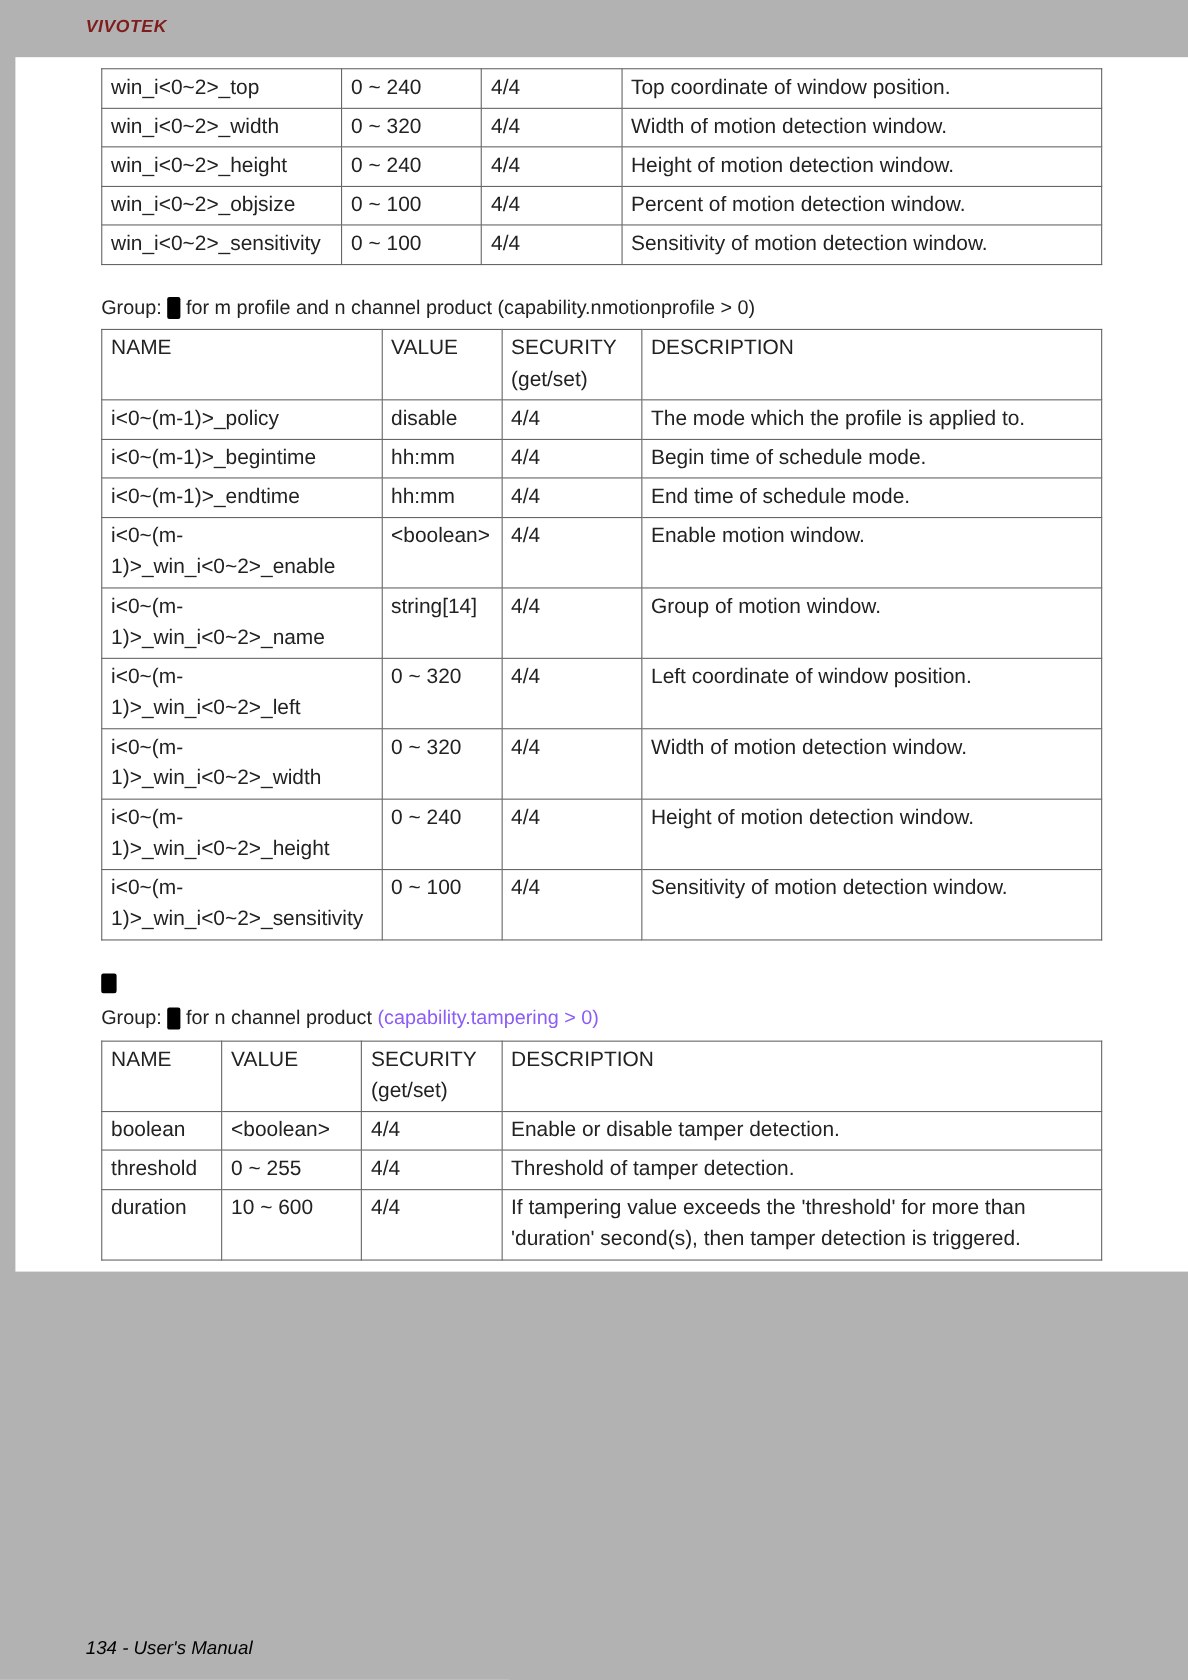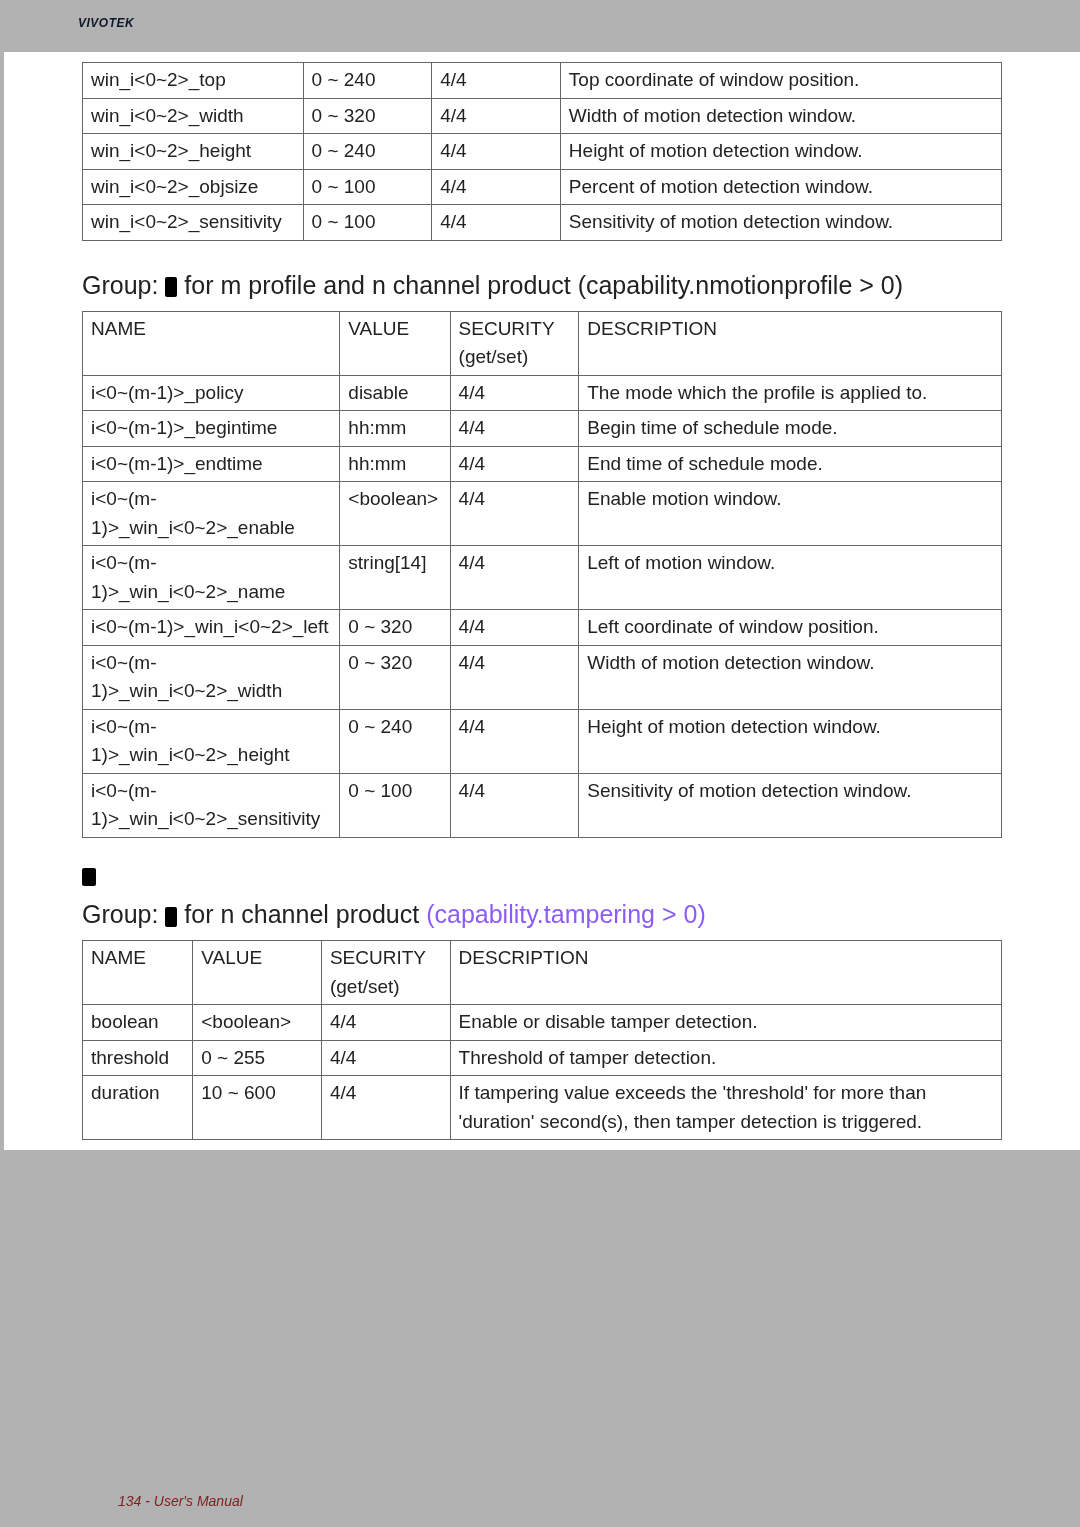--- a/index.html
+++ b/index.html
@@ -14,62 +14,61 @@
     margin: 0 auto;
     background: #b2b2b2;
     min-height: 1527px;
     position: relative;
   }
   .header-band {
     background: #b2b2b2;
     height: 52px;
   }
   .brand {
-    color: #0f172a;
+    color: #7f1d1d;
     font-weight: bold;
     font-style: italic;
-    font-size: 12px;
+    font-size: 16px;
     padding: 16px 0 0 78px;
     letter-spacing: 0.5px;
   }
   .sheet {
     background: #fff;
-    margin: 0 0 0 4px;
+    margin: 0 0 0 14px;
     padding-bottom: 10px;
   }
   .content {
     padding: 10px 78px 0 78px;
   }
   table {
     border-collapse: collapse;
     width: 100%;
     font-size: 19px;
     line-height: 1.5;
   }
   td, th {
     border: 1px solid #666;
     padding: 3px 8px;
     text-align: left;
     vertical-align: top;
     font-weight: normal;
   }
   .section-title {
-    font-size: 25px;
+    font-size: 18px;
     margin: 24px 0 6px 0;
     line-height: 1.6;
   }
   .redish { color: #8b5cf6; }
   .footer {
-    color: #7f1d1d;
+    color: #000000;
     font-style: italic;
-    font-size: 14px;
+    font-size: 17px;
     position: absolute;
     bottom: 18px;
     left: 78px;
-    margin-left: 40px;
   }
   .black-box {
     display:inline-block;
     width:14px; height:18px;
     background:#000; border-radius:2px;
     vertical-align:middle;
   }
   .black-box-small {
     display:inline-block;
     width:12px; height:20px;
@@ -172,21 +171,21 @@
             <tr>
               <td class="col-name">i&lt;0~(m-1)&gt;_win_i&lt;0~2&gt;_enable</td>
               <td class="col-value">&lt;boolean&gt;</td>
               <td class="col-sec">4/4</td>
               <td class="col-desc">Enable motion window.</td>
             </tr>
             <tr>
               <td class="col-name">i&lt;0~(m-1)&gt;_win_i&lt;0~2&gt;_name</td>
               <td class="col-value">string[14]</td>
               <td class="col-sec">4/4</td>
-              <td class="col-desc">Left of motion window.</td>
+              <td class="col-desc">Group of motion window.</td>
             </tr>
             <tr>
               <td class="col-name">i&lt;0~(m-1)&gt;_win_i&lt;0~2&gt;_left</td>
               <td class="col-value">0 ~ 320</td>
               <td class="col-sec">4/4</td>
               <td class="col-desc">Left coordinate of window position.</td>
             </tr>
             <tr>
               <td class="col-name">i&lt;0~(m-1)&gt;_win_i&lt;0~2&gt;_width</td>
               <td class="col-value">0 ~ 320</td>

